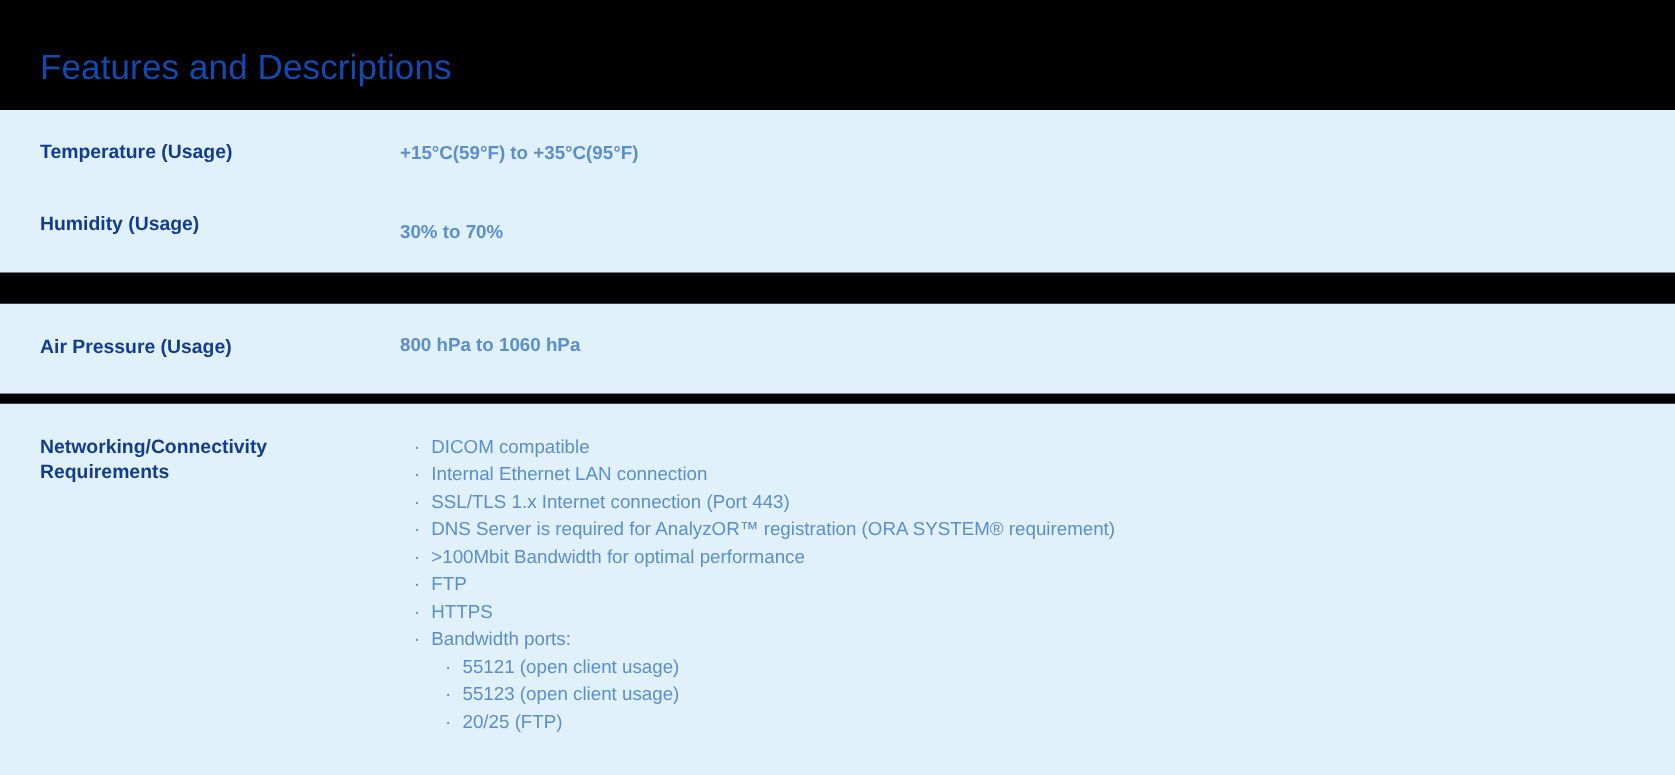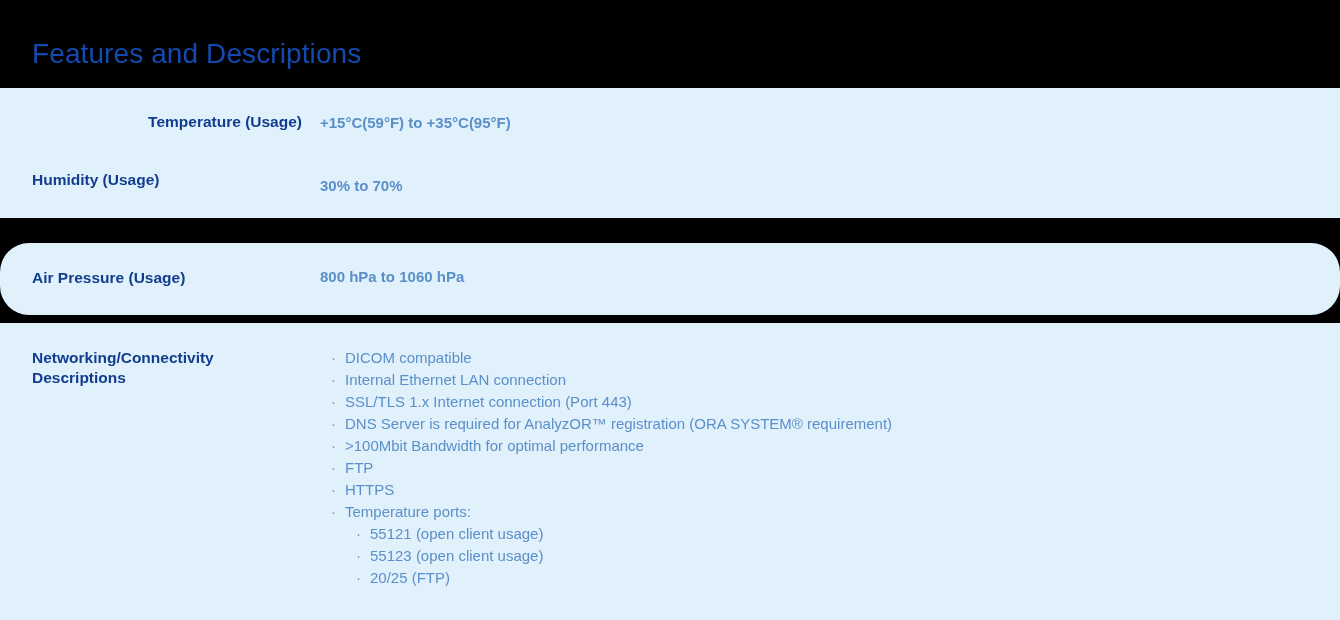--- a/index.html
+++ b/index.html
@@ -72,33 +72,33 @@
   
   .divider {
     position: absolute;
     left: 0;
     width: 1340px;
     height: 8px;
     background: #000000;
   }
 
   
-  #row-temperature   { top: 88px;  height: 67px; text-align: right; }
+  #row-temperature   { top: 88px;  height: 67px; }
   #row-temperature .row-label { top: 24px; }
   #row-temperature .row-value { top: 25px; }
 
   #div-1 { top: 155px; }
 
   #row-humidity      { top: 146px; height: 72px; }
   #row-humidity .row-label { top: 24px; }
   #row-humidity .row-value { top: 30px; }
 
   #div-2 { top: 235px; }
 
-  #row-airpressure   { top: 243px; height: 72px; border-radius: 29px; }
+  #row-airpressure   { top: 243px; height: 72px; }
   #row-airpressure .row-label { top: 25px; }
   #row-airpressure .row-value { top: 24px; }
 
   #div-3 { top: 315px; }
 
   #row-networking    { top: 323px; height: 297px; }
   #row-networking .row-label { top: 25px; line-height: 20px; }
 
   
   .bullet-list {
@@ -160,32 +160,32 @@
   <div class="spec-row" id="row-airpressure">
     <div class="row-label">Air Pressure (Usage)</div>
     <div class="row-value">800 hPa to 1060 hPa</div>
   </div>
 
   <div class="divider" id="div-3"></div>
 
   <div class="spec-row" id="row-networking">
     <div class="row-label">
       <span>Networking/Connectivity</span><br>
-      <span>Descriptions</span>
+      <span>Requirements</span>
     </div>
 
     <ul class="bullet-list" id="networking-bullets">
         <li class="bullet-item"><span class="bullet-mark">·</span><span>DICOM compatible</span></li>
         <li class="bullet-item"><span class="bullet-mark">·</span><span>Internal Ethernet LAN connection</span></li>
         <li class="bullet-item"><span class="bullet-mark">·</span><span>SSL/TLS 1.x Internet connection (Port 443)</span></li>
         <li class="bullet-item"><span class="bullet-mark">·</span><span>DNS Server is required for AnalyzOR™ registration (ORA SYSTEM® requirement)</span></li>
         <li class="bullet-item"><span class="bullet-mark">·</span><span>&gt;100Mbit Bandwidth for optimal performance</span></li>
         <li class="bullet-item"><span class="bullet-mark">·</span><span>FTP</span></li>
         <li class="bullet-item"><span class="bullet-mark">·</span><span>HTTPS</span></li>
-        <li class="bullet-item"><span class="bullet-mark">·</span><span>Temperature ports:</span></li>
+        <li class="bullet-item"><span class="bullet-mark">·</span><span>Bandwidth ports:</span></li>
         <ul class="sub-list">
           <li class="bullet-item"><span class="bullet-mark">·</span><span>55121 (open client usage)</span></li>
           <li class="bullet-item"><span class="bullet-mark">·</span><span>55123 (open client usage)</span></li>
           <li class="bullet-item"><span class="bullet-mark">·</span><span>20/25 (FTP)</span></li>
         </ul>
       </ul>
   </div>
 
 </div>
 

